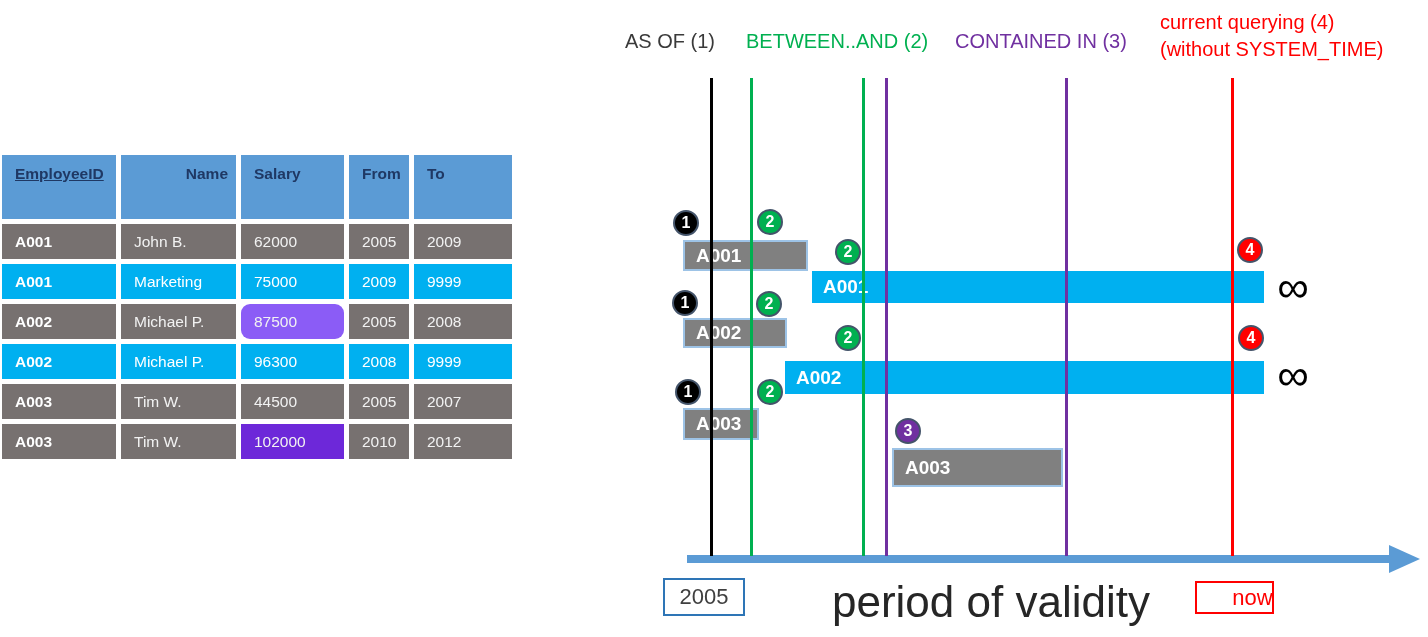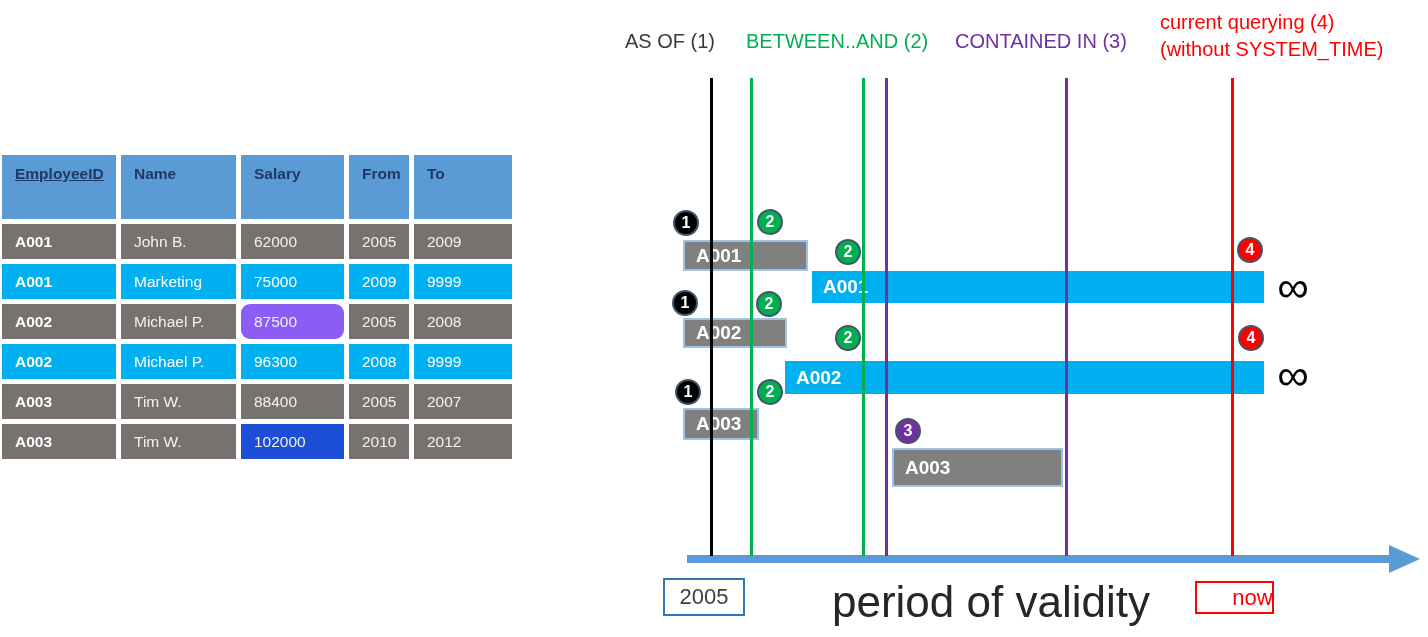--- a/index.html
+++ b/index.html
@@ -77,21 +77,21 @@
     padding-left:36px;
   }
 </style>
 </head>
 <body>
 
 <div class="canvas">
 
   <div class="emp-table" id="emp-table">
       <div class="th u" style="background: rgb(91, 155, 213);">EmployeeID</div>
-      <div class="th" style="background: rgb(91, 155, 213);">Name</div>
+      <div class="th" style="background: rgb(91, 155, 213); text-align: right;">Name</div>
       <div class="th" style="background: rgb(91, 155, 213);">Salary</div>
       <div class="th" style="background: rgb(91, 155, 213);">From</div>
       <div class="th" style="background: rgb(91, 155, 213);">To</div>
       <div class="td b" style="background: rgb(119, 113, 112);">A001</div>
       <div class="td" style="background: rgb(119, 113, 112);">John B.</div>
       <div class="td" style="background: rgb(119, 113, 112);">62000</div>
       <div class="td" style="background: rgb(119, 113, 112);">2005</div>
       <div class="td" style="background: rgb(119, 113, 112);">2009</div>
       <div class="td b cur" style="background: rgb(0, 176, 240);">A001</div>
       <div class="td cur" style="background: rgb(0, 176, 240);">Marketing</div>
@@ -103,26 +103,26 @@
       <div class="td" style="background: #8b5cf6; border-radius: 9px;">87500</div>
       <div class="td" style="background: rgb(119, 113, 112);">2005</div>
       <div class="td" style="background: rgb(119, 113, 112);">2008</div>
       <div class="td b cur" style="background: rgb(0, 176, 240);">A002</div>
       <div class="td cur" style="background: rgb(0, 176, 240);">Michael P.</div>
       <div class="td cur" style="background: rgb(0, 176, 240);">96300</div>
       <div class="td cur" style="background: rgb(0, 176, 240);">2008</div>
       <div class="td cur" style="background: rgb(0, 176, 240);">9999</div>
       <div class="td b" style="background: rgb(119, 113, 112);">A003</div>
       <div class="td" style="background: rgb(119, 113, 112);">Tim W.</div>
-      <div class="td" style="background: rgb(119, 113, 112);">88400</div>
+      <div class="td" style="background: rgb(119, 113, 112);">44500</div>
       <div class="td" style="background: rgb(119, 113, 112);">2005</div>
       <div class="td" style="background: rgb(119, 113, 112);">2007</div>
       <div class="td b" style="background: rgb(119, 113, 112);">A003</div>
       <div class="td" style="background: rgb(119, 113, 112);">Tim W.</div>
-      <div class="td" style="background: #1d4ed8;">102000</div>
+      <div class="td" style="background: #6d28d9;">102000</div>
       <div class="td" style="background: rgb(119, 113, 112);">2010</div>
       <div class="td" style="background: rgb(119, 113, 112);">2012</div>
     </div>
 
   <div class="diagram" id="diagram">
     <div class="legend as-of" style="color: rgb(58, 58, 58);">AS OF (1)</div>
     <div class="legend between" style="color: rgb(0, 176, 80);">BETWEEN..AND (2)</div>
     <div class="legend contained" style="color: rgb(112, 48, 160);">CONTAINED IN (3)</div>
     <div class="legend current" style="color: rgb(255, 0, 0);">
       <div>current querying (4)</div>

